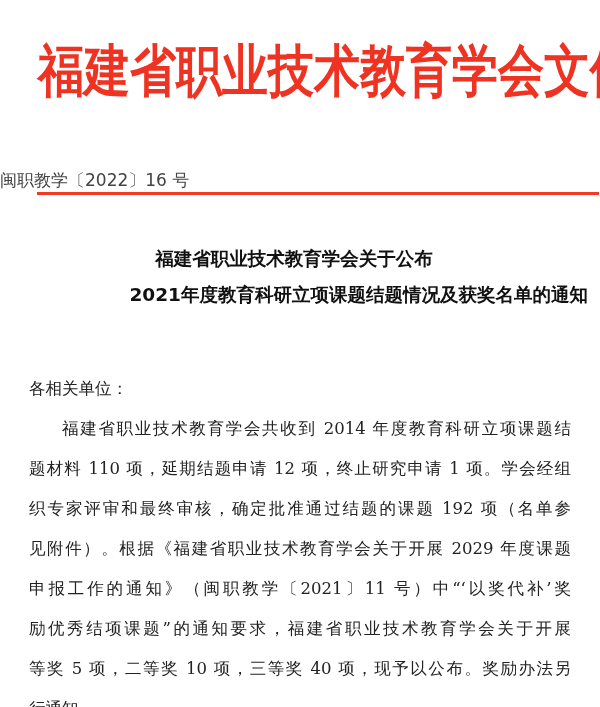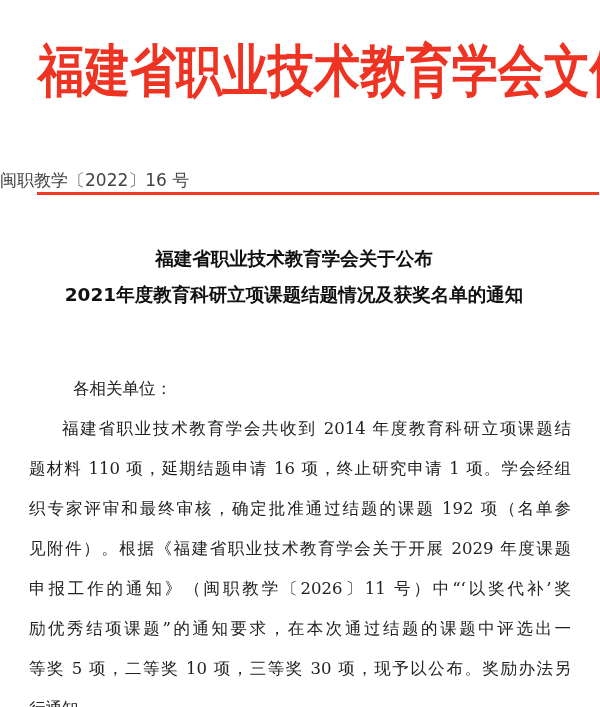--- a/index.html
+++ b/index.html
@@ -60,29 +60,28 @@
       left: 0;
       width: 588px;
       text-align: center;
       font-family: "DejaVu Sans", "Liberation Sans", sans-serif;
       font-weight: bold;
       font-size: 18.5px;
       color: #111111;
       line-height: 26px;
     }
     .title.l1 { top: 246px; }
-    .title.l2 { top: 282px; }
+    .title.l2 { top: 282px; text-align: right; }
     .salutation {
       position: absolute;
       left: 29px;
       top: 377px;
       font-size: 16.5px;
       line-height: 24px;
       color: #222;
-      margin-left: 44px;
     }
     .body-line {
       position: absolute;
       left: 29px;
       width: 542px;
       font-size: 16.5px;
       line-height: 24px;
       color: #222;
       white-space: nowrap;
       text-align: justify;
@@ -113,19 +112,19 @@
 <div class="doc-number">闽职教学〔2022〕16 号</div>
 
 <div class="red-rule"></div>
 
 <div class="title l1">福建省职业技术教育学会关于公布</div>
 <div class="title l2">2021年度教育科研立项课题结题情况及获奖名单的通知</div>
 
 <div class="salutation">各相关单位：</div>
 
 <div class="body-line first" style="top:417px">福建省职业技术教育学会共收到 2014 年度教育科研立项课题结</div>
-<div class="body-line" style="top:457px">题材料 110 项，延期结题申请 16 项，终止研究申请 1 项。学会经组</div>
+<div class="body-line" style="top:457px">题材料 110 项，延期结题申请 12 项，终止研究申请 1 项。学会经组</div>
 <div class="body-line" style="top:497px">织专家评审和最终审核，确定批准通过结题的课题 192 项（名单参</div>
 <div class="body-line" style="top:537px">见附件）。根据《福建省职业技术教育学会关于开展 2029 年度课题</div>
-<div class="body-line" style="top:577px">申报工作的通知》（闽职教学〔2026〕11 号）中“‘以奖代补’奖</div>
-<div class="body-line" style="top:617px">励优秀结项课题”的通知要求，在本次通过结题的课题中评选出一</div>
-<div class="body-line" style="top:657px">等奖 5 项，二等奖 10 项，三等奖 30 项，现予以公布。奖励办法另</div>
+<div class="body-line" style="top:577px">申报工作的通知》（闽职教学〔2021〕11 号）中“‘以奖代补’奖</div>
+<div class="body-line" style="top:617px">励优秀结项课题”的通知要求，福建省职业技术教育学会关于开展</div>
+<div class="body-line" style="top:657px">等奖 5 项，二等奖 10 项，三等奖 40 项，现予以公布。奖励办法另</div>
 <div class="body-line last" style="top:697px">行通知。</div>
 
 </body></html>

